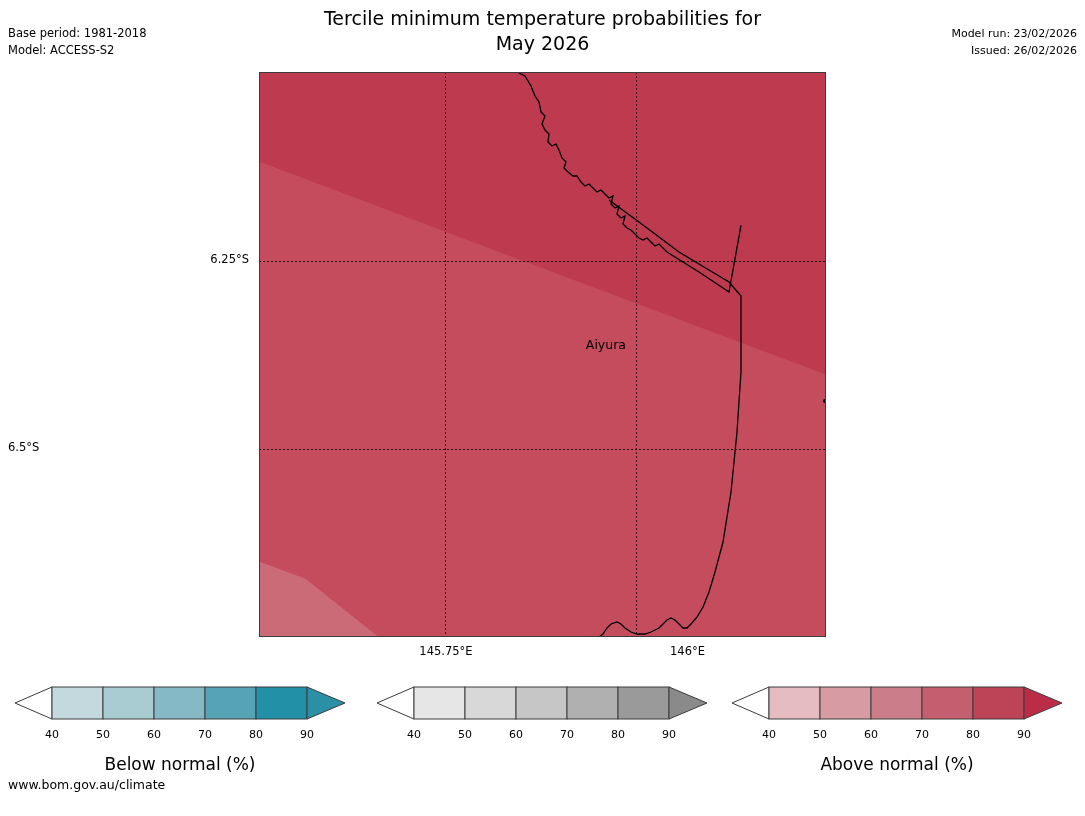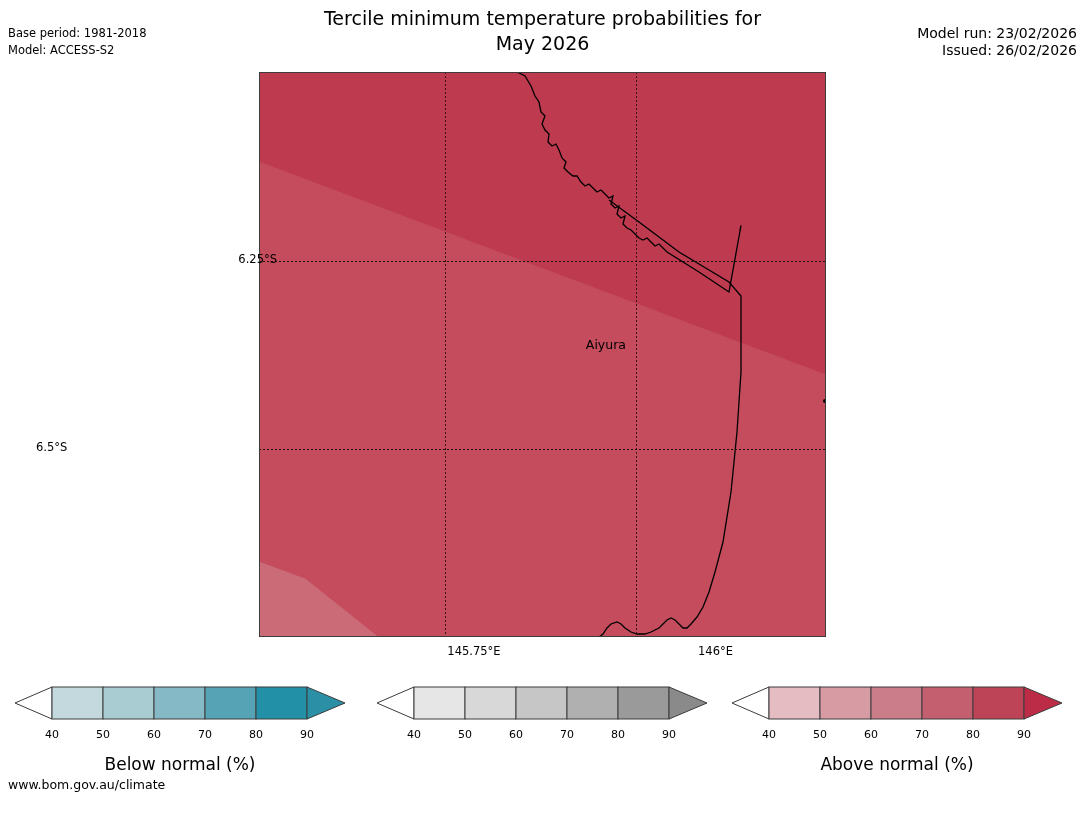--- a/index.html
+++ b/index.html
@@ -5,21 +5,21 @@
   html,body{margin:0;padding:0;}
   body{
     width:1085px;height:816px;position:relative;background:#ffffff;
     font-family:"DejaVu Sans","Liberation Sans",sans-serif;
     color:#000;overflow:hidden;
   }
   .abs{position:absolute;}
 
   
   #meta-left{left:8px;top:25px;font-size:11.5px;line-height:17px;}
-  #meta-right{right:8px;top:25px;font-size:14px;line-height:17px;text-align:right;}
+  #meta-right{right:8px;top:25px;font-size:11px;line-height:17px;text-align:right;}
   #chart-title{left:0;right:0;top:6px;text-align:center;font-size:19px;line-height:25px;}
 
   
   #map-frame{
     left:259px;top:72px;width:567px;height:565px;
     overflow:hidden;background:#bd3a4f;
   }
   #map-frame .band{position:absolute;left:-10%;top:0;width:130%;height:130%;}
   
   .band-70{
@@ -34,21 +34,21 @@
   #grid-lon-1{left:186px;top:0;width:1px;height:565px;
     background:repeating-linear-gradient(to bottom,#3a1118 0 2px,transparent 2px 4px);}
   #grid-lon-2{left:377px;top:0;width:1px;height:565px;
     background:repeating-linear-gradient(to bottom,#3a1118 0 2px,transparent 2px 4px);}
   #grid-lat-1{left:0;top:189px;width:567px;height:1px;
     background:repeating-linear-gradient(to right,#221013 0 2px,transparent 2px 4px);}
   #grid-lat-2{left:0;top:377px;width:567px;height:1px;
     background:repeating-linear-gradient(to right,#221013 0 2px,transparent 2px 4px);}
   #map-border{left:259px;top:72px;width:565px;height:563px;border:1px solid #3c3c3c;pointer-events:none;}
 
-  .tick-label{font-size:11.5px;padding-left:28px;}
+  .tick-label{font-size:11.5px;}
   #lat-1{left:0;top:252px;width:249px;text-align:right;}
   #lat-2{left:8px;top:440px;width:249px;text-align:left;}
   #lon-1{left:386px;top:644px;width:120px;text-align:center;}
   #lon-2{left:585px;top:644px;width:120px;text-align:right;}
 
   #city-dot{left:564px;top:327px;width:4px;height:4px;background:#000;border-radius:50%;}
   #city-label{left:506px;top:337px;width:120px;text-align:right;font-size:12.5px;}
 
   
   .cbar{position:absolute;top:676px;width:350px;height:108px;}

